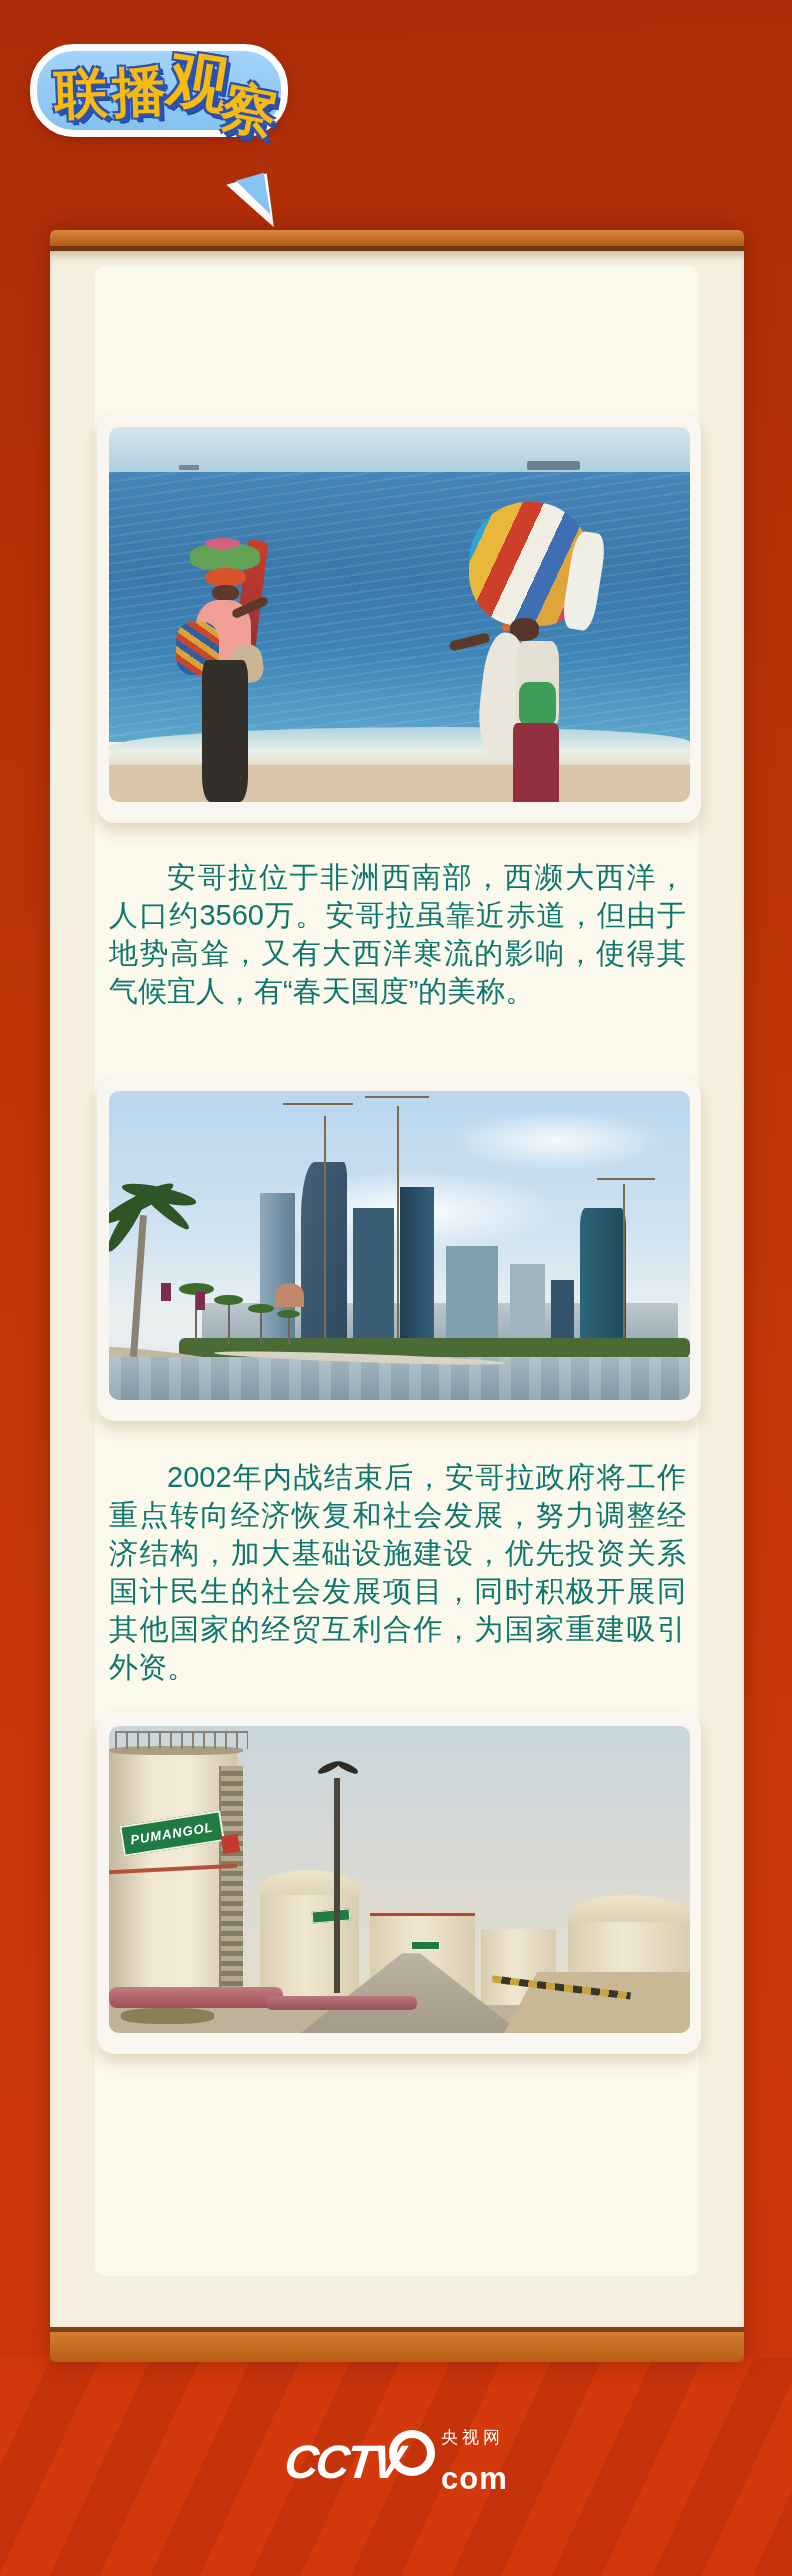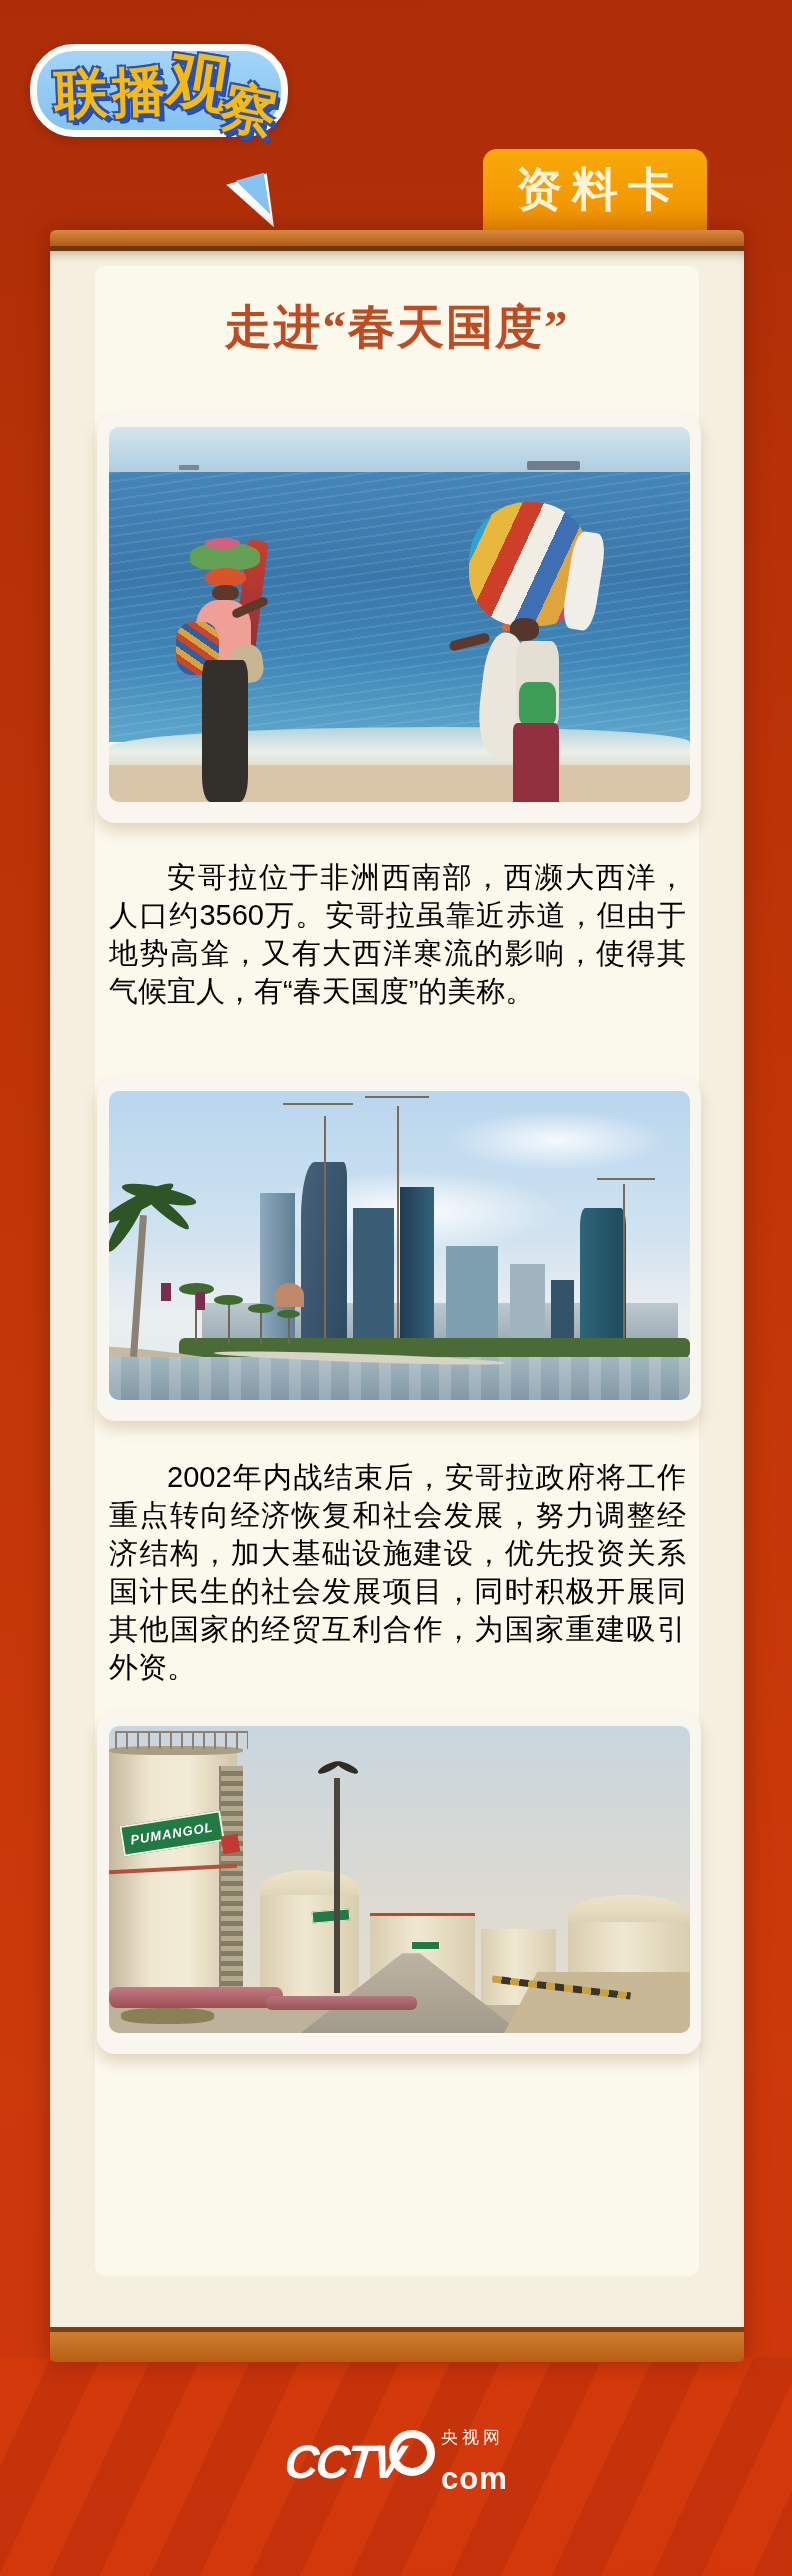--- a/index.html
+++ b/index.html
@@ -214,21 +214,21 @@
              clip-path:polygon(46% 0, 54% 0, 100% 100%, 0 100%); }
   .curb    { left:66%; top:84%; width:24%; height:2.4%;
              background:repeating-linear-gradient(90deg,#C9A23A 0 9px,#3A352C 9px 18px);
              transform:rotate(7deg); }
   .paved   { left:68%; top:80%; width:32%; height:20%; background:#C9B896; clip-path:polygon(18% 0,100% 0,100% 100%,0 100%); }
   .grass   { left:2%; top:92%; width:16%; height:5%; background:#8A7F55; border-radius:40%; }
 
   
   .para{
     position:absolute; left:59px; width:577px;
-    font-size:29px; line-height:38px; color:#000000;
+    font-size:29px; line-height:38px; color:#0f766e;
     text-align:justify; text-indent:2em; letter-spacing:0;
   }
   .para1{ top:607px; }
   .para2{ top:1207px; }
   .para3{ top:1848px; }
 
   
   .footer-logo{
     position:absolute; left:0; width:793px; top:2429px;
     display:flex; align-items:center; justify-content:center;
@@ -253,31 +253,27 @@
   <div class="page-texture"></div>
 
   <div class="bubble">
     <div class="bubble-tail-outer"></div>
     <div class="bubble-tail-inner"></div>
   </div>
   <span class="logo-char logo-p1">联播</span>
   <span class="logo-char logo-p2">观</span>
   <span class="logo-char logo-p3">察</span>
 
-  <div class="badge">
-    <span class="badge-label">资料卡</span>
-  </div>
 
   <div class="card">
     <div class="card-band-top"></div>
     <div class="card-edge-top"></div>
     <div class="card-body">
       <div class="inner-panel"></div>
 
-      <h1 class="card-title">走进“春天国度”</h1>
 
       <div class="photo-frame frame1">
         <div class="photo">
           <div class="ab p1-sky"></div>
           <div class="ab p1-sea"></div>
           <div class="ab p1-sea-tex"></div>
           <div class="ab p1-ship"></div>
           <div class="ab p1-ship2"></div>
           <div class="ab p1-foam"></div>
           <div class="ab p1-sand"></div>

